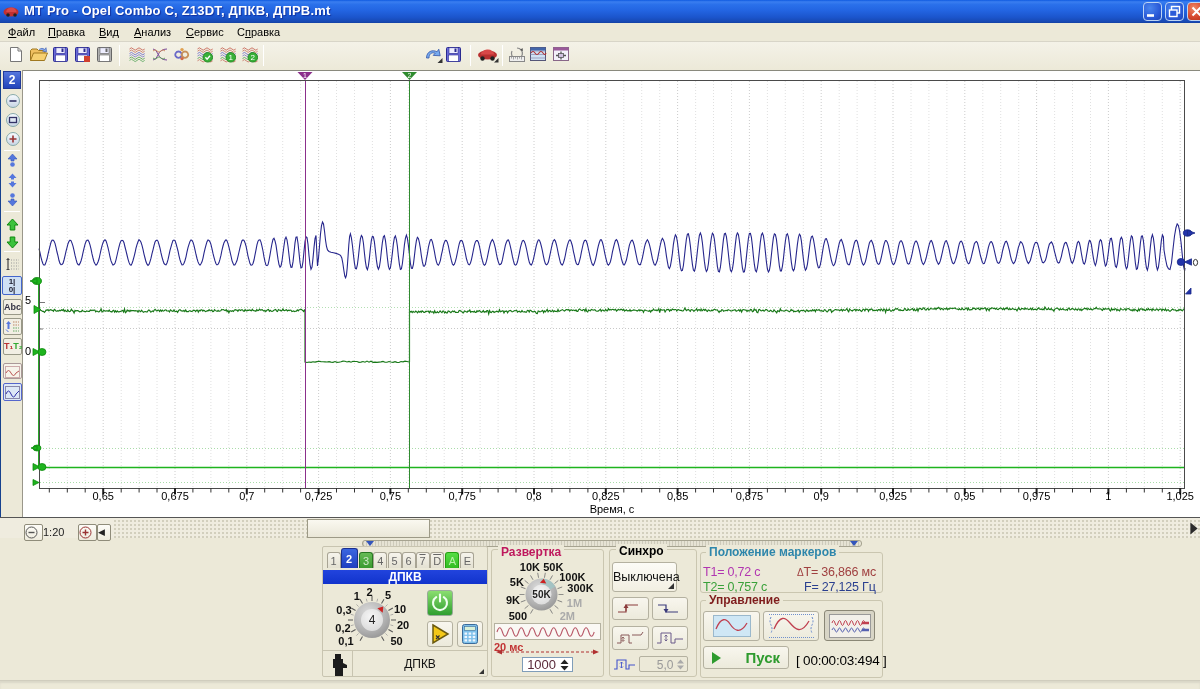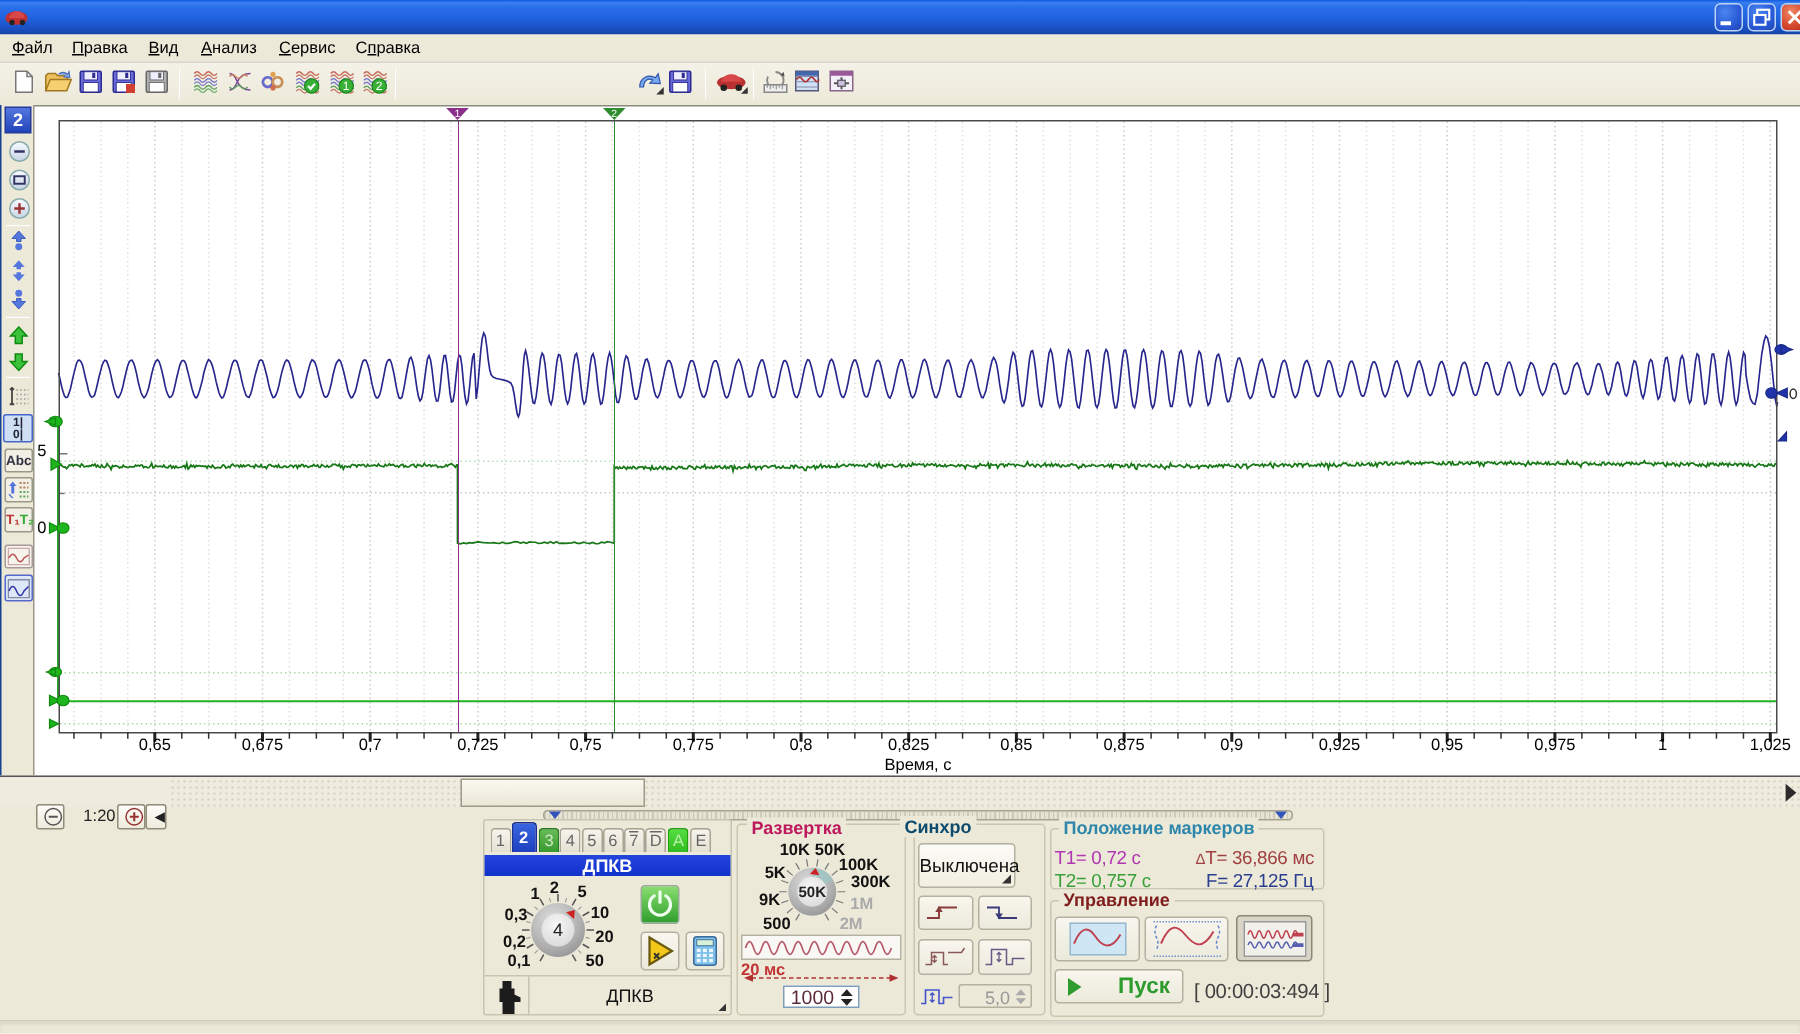--- a/index.html
+++ b/index.html
@@ -18,21 +18,21 @@
 .tsep{position:absolute;top:3px;height:21px;width:1px;background:#c9c5b2;border-right:1px solid #fff}
 .tbtn{position:absolute;top:4px}
 #ddrop{left:268px;top:3px;width:151px;height:22px;background:linear-gradient(180deg,#fcfbf6,#f0ede0);border:1px solid #9d9a87;border-radius:2px;font-size:11px;text-align:center;line-height:20px;color:#000}
 .cnr{position:absolute;right:1px;bottom:1px;width:0;height:0;border-left:5px solid transparent;border-bottom:5px solid #333}
 #sidebar{left:0;top:70px;width:22px;height:447px;background:#ece9d8;border-left:1px solid #16418e}
 .sbtn{position:absolute;left:2px;width:19px;text-align:center}
 .sbar-hr{position:absolute;left:3px;width:16px;height:1px;background:#cac6b4;border-bottom:1px solid #fff}
 #chartwrap{left:22px;top:70px;width:1178px;height:447px;background:#fff}
 #scrollrow{left:0;top:517px;width:1200px;height:21px;border-top:1px solid #555;background:#efecdf}
 #scrollrow .track{position:absolute;left:113px;top:1px;right:0;height:20px;background-image:radial-gradient(#d2cfbd 30%,transparent 32%);background-size:4px 4px;background-position:0 0}
-.srbtn{position:absolute;top:18px;height:17px;background:linear-gradient(180deg,#fdfcf8,#eeebdd);border:1px solid #8f8c7a;border-radius:2px;font-size:11px;color:#222;text-align:right}
+.srbtn{position:absolute;top:6px;height:17px;background:linear-gradient(180deg,#fdfcf8,#eeebdd);border:1px solid #8f8c7a;border-radius:2px;font-size:11px;color:#222;text-align:left}
 #thumb{position:absolute;left:307px;top:1px;width:123px;height:19px;background:linear-gradient(180deg,#faf8f0,#eae7d8);border:1px solid #9d9a87}
 #rarrow{position:absolute;right:0;top:2px;width:12px;height:17px;background:#2b2b2b;clip-path:polygon(20% 15%,80% 50%,20% 85%)}
 #splitter{left:362px;top:540px;width:500px;height:7px;background:#e6e3d4;border:1px solid #a6a390;border-radius:3px;background-image:repeating-linear-gradient(90deg,#cdcaba 0 1px,transparent 1px 3px)}
 .splarr{position:absolute;top:0px;width:0;height:0;border-left:4px solid transparent;border-right:4px solid transparent;border-top:5px solid #3355bb}
 #panel{left:318px;top:546px;width:570px;height:132px}
 .gbox{position:absolute;border:1px solid #cac6b0;border-radius:3px;background:#ece9d8}
 .gtitle{position:absolute;top:-7px;left:8px;background:#ece9d8;padding:0 3px;font-size:12px;font-weight:bold}
 .tab{position:absolute;top:6px;width:14px;height:16px;background:linear-gradient(180deg,#f6f4ec,#e4e1d2);border:1px solid #a8a494;border-bottom:none;border-radius:3px 3px 0 0;font-size:11px;color:#666;text-align:center;line-height:16px}
 .xbtn{position:absolute;background:linear-gradient(180deg,#f8f6ee,#eceadb);border:1px solid #b4b1a0;border-radius:3px}
 .spin{position:absolute;background:#fff;border:1px solid #7f9db9}
@@ -41,20 +41,21 @@
 #statusbar{left:0;top:680px;width:1200px;height:9px;background:#ece9d8;border-top:1px solid #d0cdbe;box-shadow:inset 0 2px 2px #dad7c8}
 </style></head>
 <body>
 <div class="abs" id="titlebar">
  <svg class="abs ticon" viewBox="0 0 17 15">
       <ellipse cx="8" cy="9" rx="7.5" ry="4.5" fill="#c03030"></ellipse>
       <path d="M3 9 C4 5.5 6 4.5 8.5 4.5 C11 4.5 13 6 13.5 9 Z" fill="#d84848"></path>
       <circle cx="5" cy="12" r="1.8" fill="#222"></circle>
       <circle cx="12" cy="12" r="1.8" fill="#222"></circle>
     </svg>
+ <div class="abs ttext">MT Pro - Opel Combo C, Z13DT, ДПКВ, ДПРВ.mt</div>
  <div class="abs wbtn mn" style="left:1142.7px"><svg width="17" height="17" viewBox="0 0 17 17">
         <rect x="3" y="11.2" width="7" height="2.6" fill="#fff"></rect>
       </svg></div>
  <div class="abs wbtn mx" style="left:1164.6px"><svg width="17" height="17" viewBox="0 0 17 17">
         <rect x="5.5" y="3.5" width="8" height="6.5" fill="none" stroke="#fff" stroke-width="1.4"></rect>
         <rect x="3.5" y="7" width="7.5" height="6.5" fill="#2a5ad8" stroke="#fff" stroke-width="1.4"></rect>
       </svg></div>
  <div class="abs wbtn cl" style="left:1186.5px"><svg width="17" height="17" viewBox="0 0 17 17">
         <path d="M4.5 4.5 L12.5 12.5 M12.5 4.5 L4.5 12.5" stroke="#fff" stroke-width="2"></path>
       </svg></div>
@@ -487,21 +488,21 @@
     </svg>
 <div class="spin" style="left:203.6px;top:111.3px;width:51.1px;height:14.4px">
 <div class="abs" style="left:0;top:0;width:38px;text-align:center;font-size:13px;color:#5a2a3a;line-height:13px">1000</div>
 <svg class="abs" style="right:2px;top:1px" width="11" height="12" viewBox="0 0 11 12">
         <path d="M1.5 5 L5.5 0.5 L9.5 5 Z" fill="#222"></path>
         <path d="M1.5 7 L5.5 11.5 L9.5 7 Z" fill="#222"></path>
       </svg>
     </div>
 
 <div class="gbox" style="left:291px;top:3px;width:87.5px;height:128px"></div>
-<div class="gtitle" style="left:282px;top:-2px;color:#0c4a6e">Синхро</div>
+<div class="gtitle" style="left:298px;top:-2px;color:#000000">Синхро</div>
 <div class="xbtn" style="left:294px;top:16.3px;width:65px;height:29.4px;background:linear-gradient(180deg,#fcfbf6,#f2efe2);font-size:12.5px;color:#111;text-align:center;line-height:28px">Выключена<div class="cnr" style="right:2px;bottom:2px;border-left-width:6px;border-bottom-width:6px"></div></div>
 <div class="xbtn" style="left:294px;top:50.8px;width:36.7px;height:23.4px"><svg width="34" height="21" viewBox="0 0 34 21">
         <path d="M5 14 h8 v-7 h12" stroke="#8a3a3a" stroke-width="1.2" fill="none"></path>
         <path d="M13 13 l0 -5" stroke="#8a3a3a" stroke-width="1"></path>
         <path d="M10.5 10 L13 6 L15.5 10 Z" fill="#8a3a3a"></path>
       </svg></div>
 <div class="xbtn" style="left:333.8px;top:50.8px;width:36.6px;height:23.4px"><svg width="34" height="21" viewBox="0 0 34 21">
         <path d="M5 7 h8 v7 h12" stroke="#3a3a7a" stroke-width="1.2" fill="none"></path>
         <path d="M10.5 11 L13 15 L15.5 11 Z" fill="#3a3a7a"></path>
       </svg></div>
@@ -549,15 +550,15 @@
       <div class="abs" style="left:4px;top:3px;width:42px;height:24px;background:#f2f0ea;border:1px solid #999"><svg width="40" height="22" viewBox="0 0 40 22">
           <path d="M2 8 q1.5 -5 3 0 t3 0 t3 0 t3 0 t3 0 t3 0 t3 0 t3 0 t3 0 t3 0 t3 0" stroke="#c04050" stroke-width="1" fill="none"></path>
           <path d="M2 15 q1.5 -4 3 0 t3 0 t3 0 t3 0 t3 0 t3 0 t3 0 t3 0 t3 0 t3 0 t3 0" stroke="#5560b0" stroke-width="1" fill="none"></path>
           <path d="M32 8 h7" stroke="#c04050" stroke-width="2.5"></path>
           <path d="M32 15 h7" stroke="#5560b0" stroke-width="2.5"></path>
         </svg></div>
     </div>
 <div class="xbtn" style="left:384.8px;top:100.2px;width:86.4px;height:23.2px;text-align:center">
 <span style="display:inline-block;width:0;height:0;border-top:6px solid transparent;border-bottom:6px solid transparent;border-left:9px solid #2e9b2e;margin-top:5px;vertical-align:top"></span>
 <span style="color:#2e9b2e;font-weight:bold;font-size:15px;line-height:22px;margin-left:20px">Пуск</span></div>
-<span class="glbl" style="left:478px;top:106.5px;color:#404040;font-size:13.5px">[ 00:00:03:494 ]</span>
+<span class="glbl" style="left:478px;top:106.5px;color:#000000;font-size:13.5px">[ 00:00:03:494 ]</span>
 </div>
 <div class="abs" id="statusbar"></div>
 
 </body></html>

